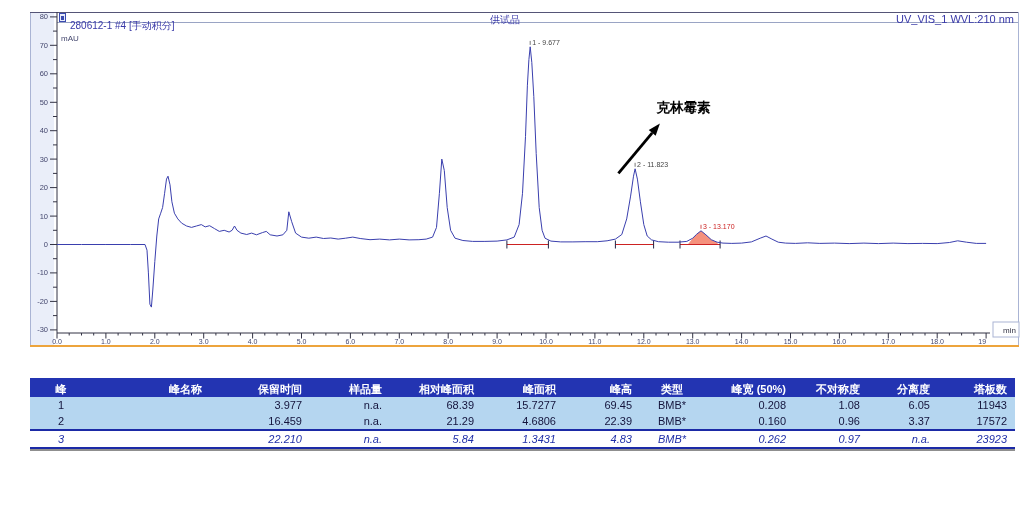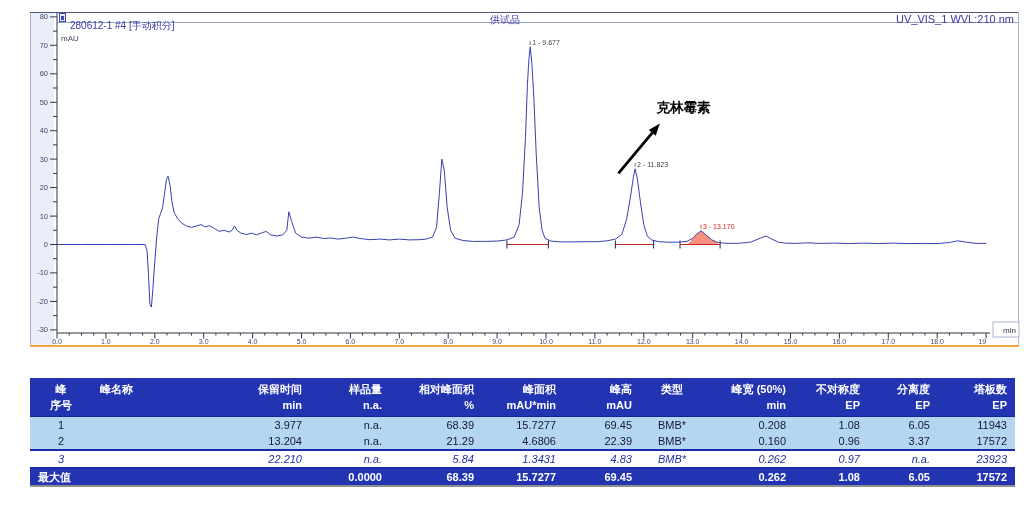--- a/index.html
+++ b/index.html
@@ -16,21 +16,21 @@
   .peak-table{position:absolute;left:30px;top:378px;width:985px;border-bottom:2px solid #8f8f8f;}
   table{border-collapse:collapse;width:985px;table-layout:fixed;font-size:11px;}
   th,td{padding:0 8px;white-space:nowrap;overflow:hidden;}
   thead th{background:var(--hdr);color:#ffffff;font-weight:bold;height:16px;}
   thead tr.h1 th{padding-top:3px;}
   thead tr.h2 th{padding-bottom:3px;border-bottom:1px solid #16229a;}
   tbody td{background:var(--rowbg);color:#14143c;height:16px;}
   tr.selected td{background:#ffffff;color:var(--selc);font-style:italic;
        border-top:2px solid var(--selb);border-bottom:2px solid var(--selb);}
   tr.summary td{background:var(--hdr);color:#ffffff;font-weight:bold;}
-  .a-left{text-align:left}.a-right{text-align:right}.a-center{text-align:center}
+  .a-left{text-align:right}.a-right{text-align:right}.a-center{text-align:center}
 </style>
 </head>
 <body>
 
 <div class="chart-area">
   <svg id="chromatogram" width="1026" height="360">
       <rect x="30" y="12" width="24" height="334" fill="#eaeef9"></rect>
       <rect x="30.5" y="12.5" width="988" height="334" fill="none" stroke="#aab4d4" stroke-width="1"></rect>
       <line x1="30" y1="12.5" x2="1018" y2="12.5" stroke="#555577" stroke-width="1"></line>
       <line x1="57" y1="22.5" x2="1018" y2="22.5" stroke="#9aa4c4" stroke-width="1"></line>
@@ -223,54 +223,40 @@
           <th class="a-right">样品量</th>
           <th class="a-right">相对峰面积</th>
           <th class="a-right">峰面积</th>
           <th class="a-right">峰高</th>
           <th class="a-center">类型</th>
           <th class="a-right">峰宽 (50%)</th>
           <th class="a-right">不对称度</th>
           <th class="a-right">分离度</th>
           <th class="a-right">塔板数</th>
         </tr>
-        <tr class="h2">
-          <th class="a-center">序号</th>
-          <th class="a-left"></th>
-          <th class="a-right">min</th>
-          <th class="a-right">n.a.</th>
-          <th class="a-right">%</th>
-          <th class="a-right">mAU*min</th>
-          <th class="a-right">mAU</th>
-          <th class="a-center"></th>
-          <th class="a-right">min</th>
-          <th class="a-right">EP</th>
-          <th class="a-right">EP</th>
-          <th class="a-right">EP</th>
-        </tr>
       </thead>
       <tbody>
         <tr>
           <td class="a-center">1</td>
           <td class="a-left"></td>
           <td class="a-right">3.977</td>
           <td class="a-right">n.a.</td>
           <td class="a-right">68.39</td>
           <td class="a-right">15.7277</td>
           <td class="a-right">69.45</td>
           <td class="a-center">BMB*</td>
           <td class="a-right">0.208</td>
           <td class="a-right">1.08</td>
           <td class="a-right">6.05</td>
           <td class="a-right">11943</td>
         </tr>
         <tr>
           <td class="a-center">2</td>
           <td class="a-left"></td>
-          <td class="a-right">13.204</td>
+          <td class="a-right">16.459</td>
           <td class="a-right">n.a.</td>
           <td class="a-right">21.29</td>
           <td class="a-right">4.6806</td>
           <td class="a-right">22.39</td>
           <td class="a-center">BMB*</td>
           <td class="a-right">0.160</td>
           <td class="a-right">0.96</td>
           <td class="a-right">3.37</td>
           <td class="a-right">17572</td>
         </tr>
@@ -281,29 +267,15 @@
           <td class="a-right">n.a.</td>
           <td class="a-right">5.84</td>
           <td class="a-right">1.3431</td>
           <td class="a-right">4.83</td>
           <td class="a-center">BMB*</td>
           <td class="a-right">0.262</td>
           <td class="a-right">0.97</td>
           <td class="a-right">n.a.</td>
           <td class="a-right">23923</td>
         </tr>
-        <tr class="summary">
-          <td class="a-left">最大值</td>
-          <td class="a-left"></td>
-          <td class="a-right"></td>
-          <td class="a-right">0.0000</td>
-          <td class="a-right">68.39</td>
-          <td class="a-right">15.7277</td>
-          <td class="a-right">69.45</td>
-          <td class="a-center"></td>
-          <td class="a-right">0.262</td>
-          <td class="a-right">1.08</td>
-          <td class="a-right">6.05</td>
-          <td class="a-right">17572</td>
-        </tr>
       </tbody>
     </table>
 </div>
 
 </body></html>

